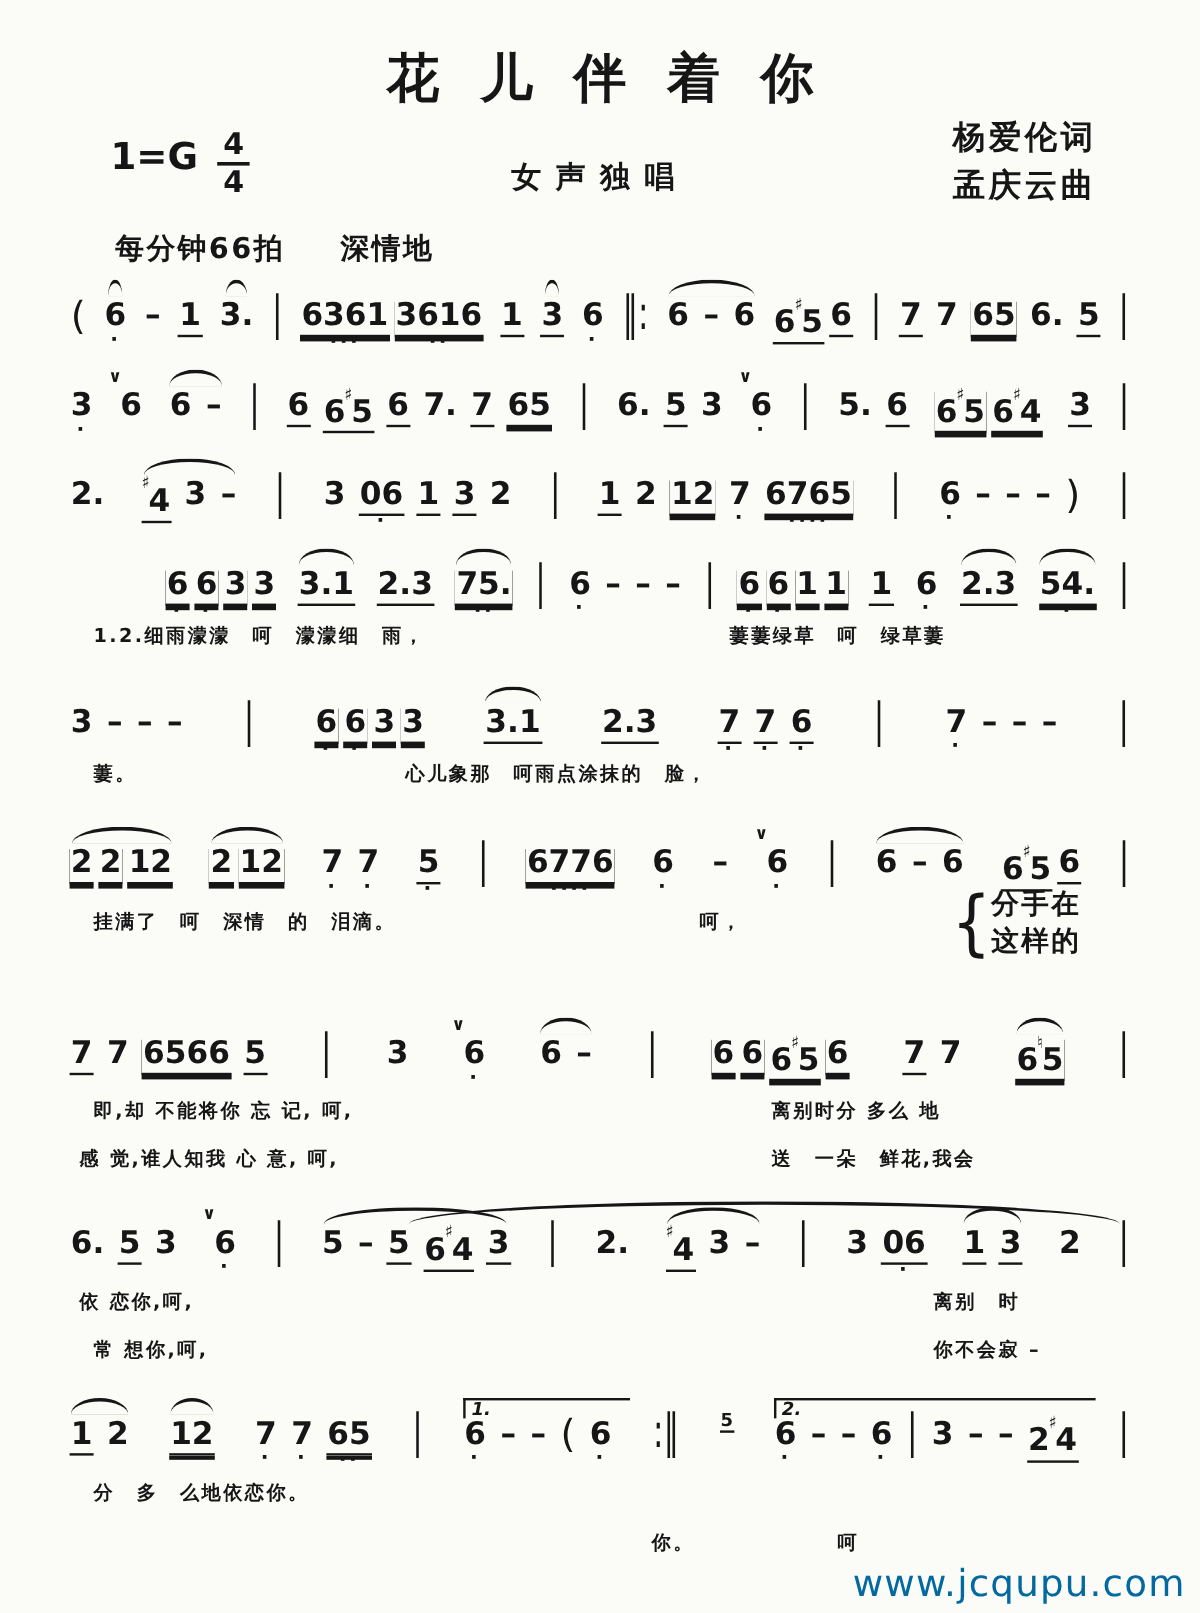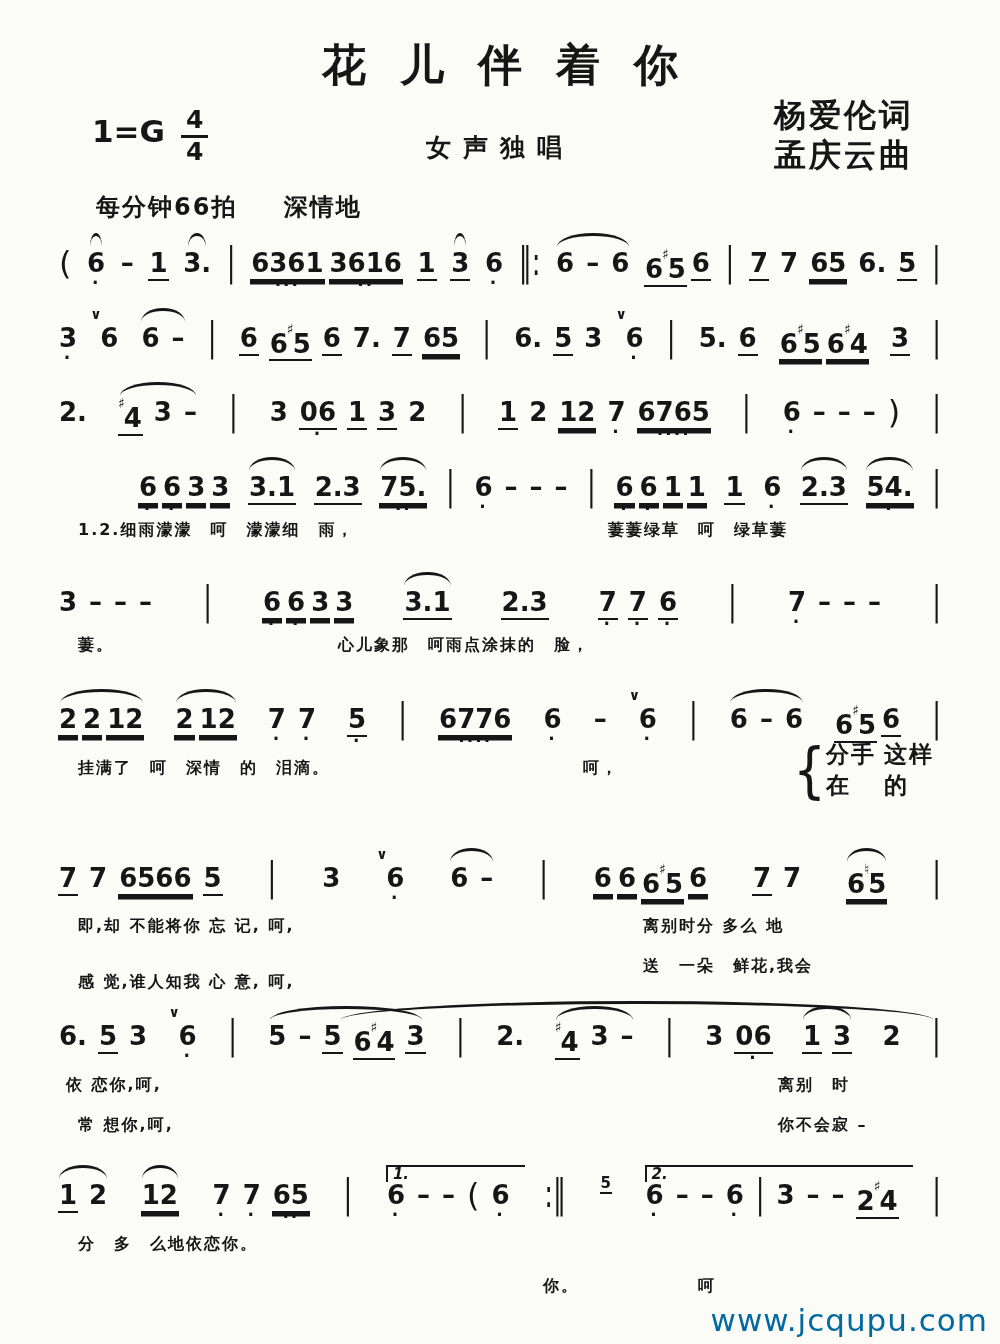--- a/index.html
+++ b/index.html
@@ -10,21 +10,21 @@
   .title{margin:16px 0 0;text-align:center;font-size:44px;font-weight:700;
          letter-spacing:34px;padding-left:34px;}
   .meta{position:relative;height:96px;}
   .keysig{position:absolute;left:34px;top:18px;font-size:31px;font-weight:700;display:flex;align-items:flex-start;}
   .ts{display:inline-flex;flex-direction:column;align-items:center;margin-left:16px;
       font-size:25px;font-weight:700;line-height:1.05;transform:translateY(-6px);}
   .ts .num{border-bottom:3px solid #161616;padding:0 5px 2px;}
   .ts .den{padding-top:1px;}
   .voice{position:absolute;left:0;right:0;top:36px;text-align:center;font-size:25px;
          font-weight:700;letter-spacing:12px;}
-  .credits{position:absolute;right:28px;top:0;text-align:right;font-size:32px;
+  .credits{position:absolute;right:28px;top:0;text-align:right;font-size:27px;
            font-weight:700;line-height:40px;letter-spacing:3px;}
   .tempo-row{margin:0 0 8px 38px;font-size:24px;font-weight:700;letter-spacing:2px;}
   .tempo-row .expr{margin-left:36px;}
   
   .mline{display:flex;justify-content:space-between;align-items:flex-start;
          position:relative;margin-top:7px;}
   .grp{display:flex;flex-direction:column;}
   .mzone{height:17px;position:relative;}
   .toks{display:flex;gap:10px;align-items:flex-start;}
   .tight .toks{gap:4px;}
@@ -45,21 +45,21 @@
            border-top:2.5px solid #161616;border-left:2.5px solid #161616;}
   .blabel{position:absolute;left:5px;top:0;font-size:15px;font-weight:700;
           font-style:italic;line-height:15px;}
   .longslur{position:absolute;top:-3px;height:16px;border-top:3px solid #161616;
             border-radius:50% 50% 0 0/100% 100% 0 0;}
   
   .lline{position:relative;}
   .lyr{position:absolute;top:3px;white-space:nowrap;font-size:16px;font-weight:700;letter-spacing:2px;}
   .braceseg{position:absolute;top:-16px;display:flex;align-items:center;}
   .bracechar{font-size:52px;font-weight:400;transform:scaleY(1.15);line-height:60px;}
-  .bracecol{display:flex;flex-direction:row;line-height:31px;font-size:23px;font-weight:700;letter-spacing:2px;}
+  .bracecol{display:flex;flex-direction:column;line-height:31px;font-size:23px;font-weight:700;letter-spacing:2px;}
   .watermark{position:absolute;right:12px;bottom:6px;font-size:31px;color:#0369a1;letter-spacing:1px;}
 </style>
 </head>
 <body>
 
 <div class="sheet">
   <h1 class="title">花儿伴着你</h1>
 
   <div class="meta">
     <div class="keysig">
@@ -1168,21 +1168,21 @@
               <span class="dots"></span>
             </span>
           </div>
         </div>
       </div>
       <div class="lline" style="height: 40px;">
         <span class="lyr" style="left: 20px;">即,却 不能将你 忘 记, 呵,</span>
         <span class="lyr" style="left: 585px;">离别时分 多么 地</span>
       </div>
       <div class="lline" style="height: 44px;">
-        <span class="lyr" style="left: 20px; margin-top: 16px;">感 觉,谁人知我 心 意, 呵,</span>
+        <span class="lyr" style="left: 8px;">感 觉,谁人知我 心 意, 呵,</span>
         <span class="lyr" style="left: 585px;">送　一朵　鲜花,我会</span>
       </div>
       <div class="mline">
         <div class="longslur" style="left: 32%; right: 1%;"></div>
         <div class="grp">
           <div class="mzone"></div>
           <div class="toks">
             <span class="tokwrap">
               <span class="tok">6.</span>
               <span class="dots"></span>

